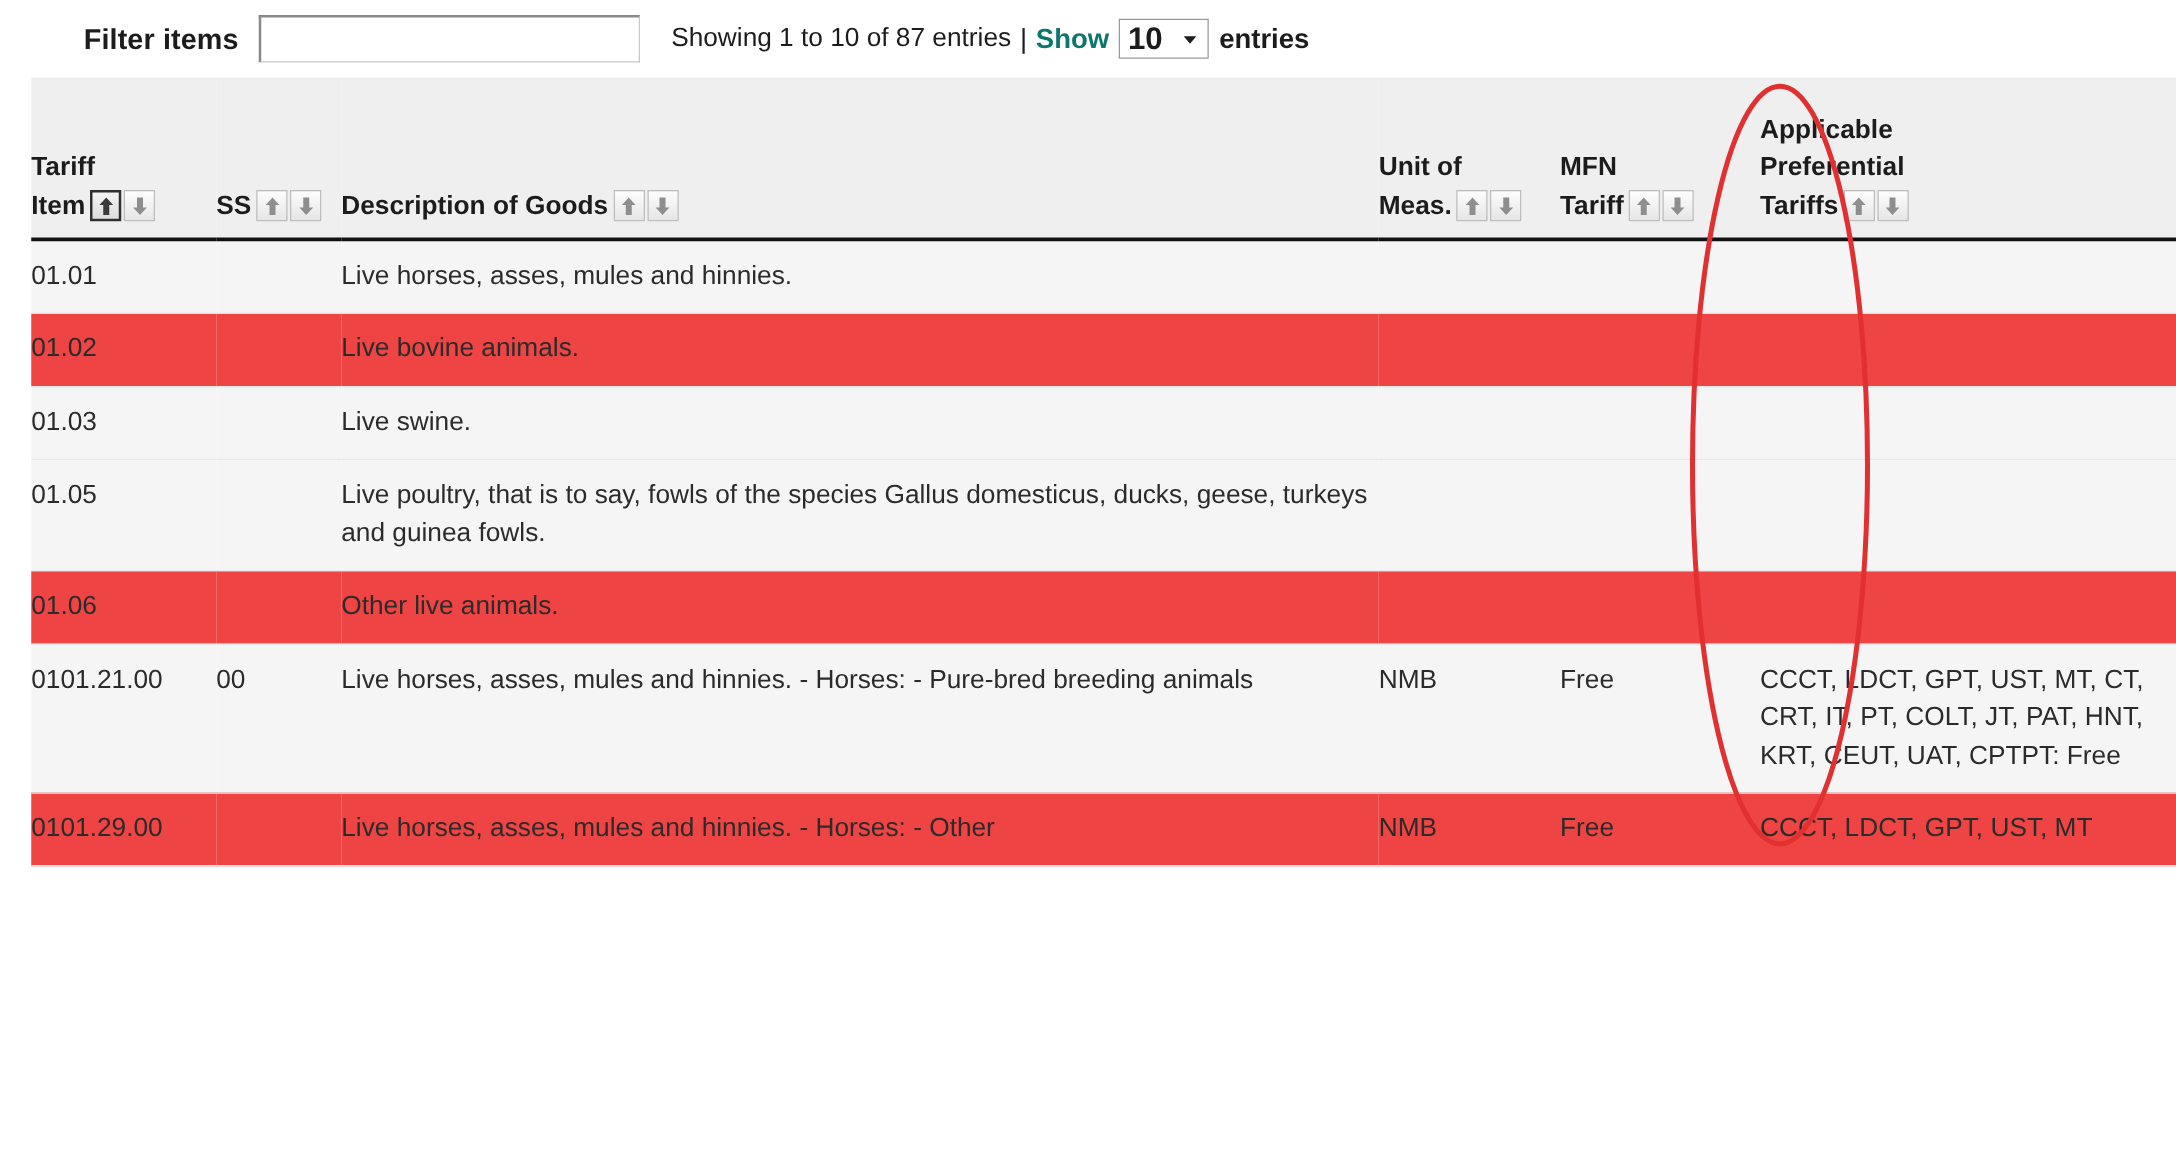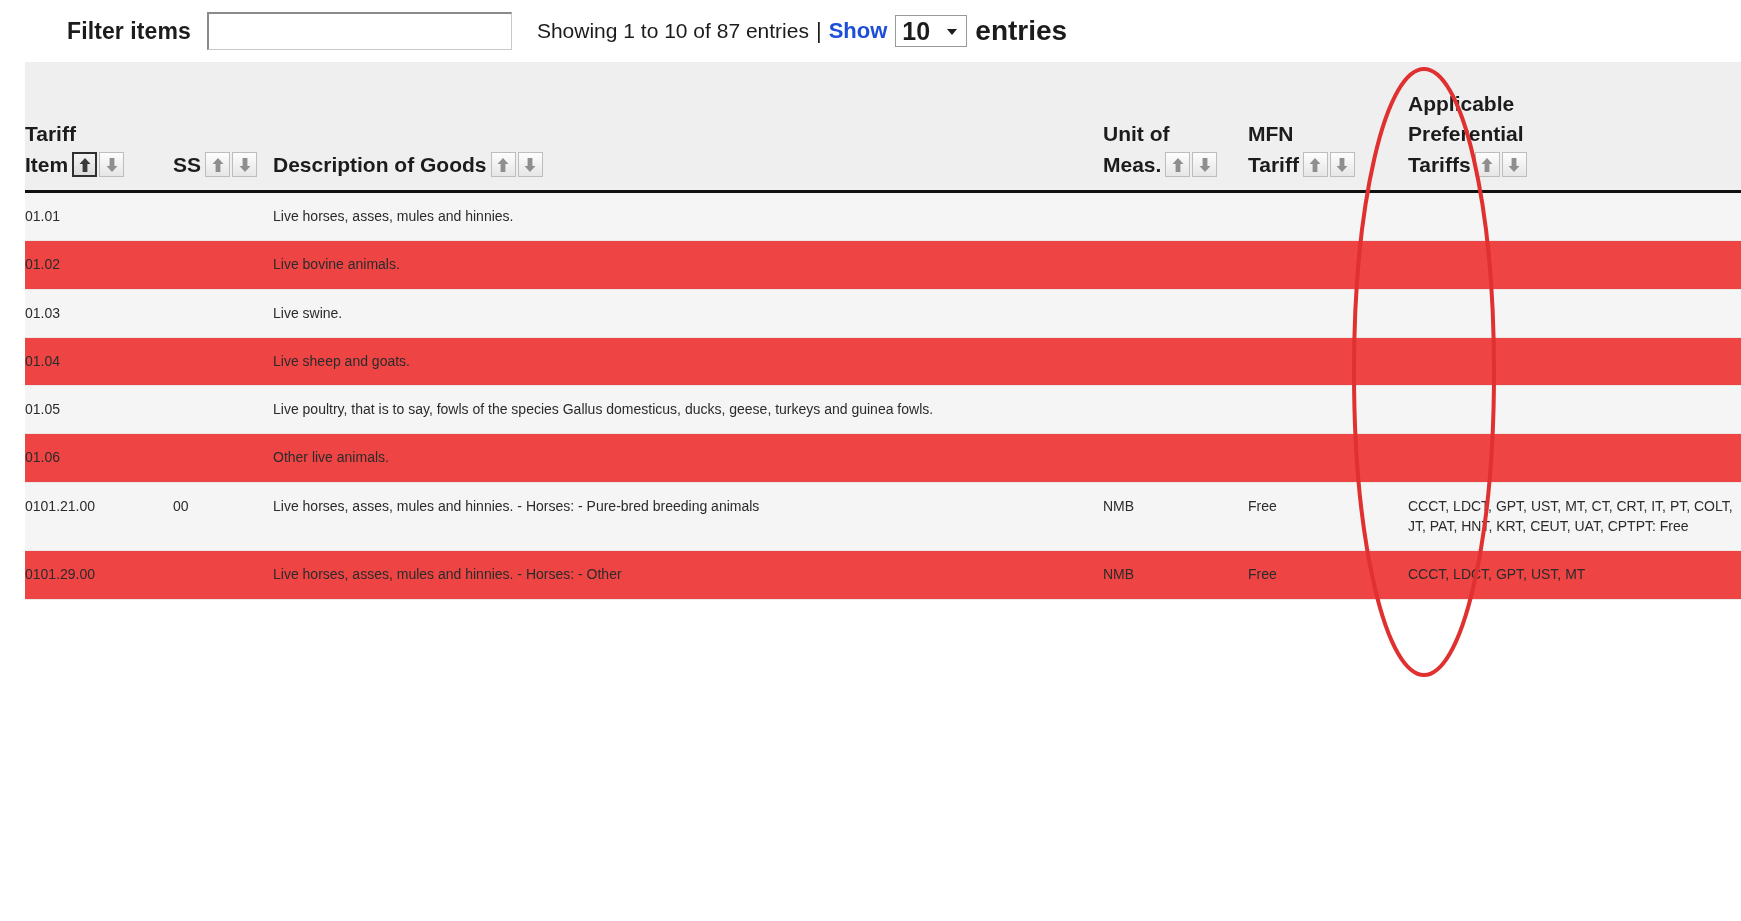--- a/index.html
+++ b/index.html
@@ -56,21 +56,21 @@
     white-space: nowrap;
   }
   #pipe {
     margin: 0 7px;
     font-size: 22px;
     color: #1c1c1c;
   }
   #show-word {
     font-size: 22px;
     font-weight: bold;
-    color: #1d4ed8;
+    color: #0f766e;
   }
   #entries-select {
     margin: 0 8px;
     width: 72px;
     height: 32px;
     box-sizing: border-box;
     border: 1px solid #9a9a9a;
     background: #ffffff;
     font-family: "Liberation Sans", sans-serif;
     font-size: 25px;
@@ -87,21 +87,21 @@
     position: absolute;
     right: 9px;
     top: 50%;
     margin-top: -2px;
     width: 0; height: 0;
     border-left: 5px solid transparent;
     border-right: 5px solid transparent;
     border-top: 6px solid #1c1c1c;
   }
   #entries-word {
-    font-size: 28px;
+    font-size: 22px;
     font-weight: bold;
     color: #1c1c1c;
   }
 
   
   #tariff-table {
     position: absolute;
     left: 25px;
     top: 62px;
     width: 1716px;
@@ -145,21 +145,21 @@
   .sort-btn.active {
     border: 2px solid #303030;
     background: linear-gradient(#f4f4f4, #dcdcdc);
   }
   .sort-btn svg { display: block; }
 
   
   #tariff-table tbody td {
     vertical-align: top;
     padding: 13px 0 14px 0;
-    font-size: 14px;
+    font-size: 21px;
     color: #2b2b2b;
     line-height: 1.45;
     border-bottom: 1px solid #e8e8e8;
   }
   #tariff-table tbody tr.odd  td { background: #f5f5f5; }
   #tariff-table tbody tr.even td { background: #ef4444; }
 
   td.c-item  { padding-left: 14px; }
   td.c-ss    { }
   td.c-desc  { padding-right: 20px; }
@@ -361,28 +361,20 @@
 
     <tr class="odd">
       <td class="c-item">01.03</td>
       <td class="c-ss"></td>
       <td class="c-desc">Live swine.</td>
       <td class="c-uom"></td>
       <td class="c-mfn"></td>
       <td class="c-apt"></td>
     </tr>
 
-    <tr class="even">
-      <td class="c-item">01.04</td>
-      <td class="c-ss"></td>
-      <td class="c-desc">Live sheep and goats.</td>
-      <td class="c-uom"></td>
-      <td class="c-mfn"></td>
-      <td class="c-apt"></td>
-    </tr>
 
     <tr class="odd">
       <td class="c-item">01.05</td>
       <td class="c-ss"></td>
       <td class="c-desc">Live poultry, that is to say, fowls of the species Gallus domesticus, ducks, geese, turkeys and guinea fowls.</td>
       <td class="c-uom"></td>
       <td class="c-mfn"></td>
       <td class="c-apt"></td>
     </tr>
 

